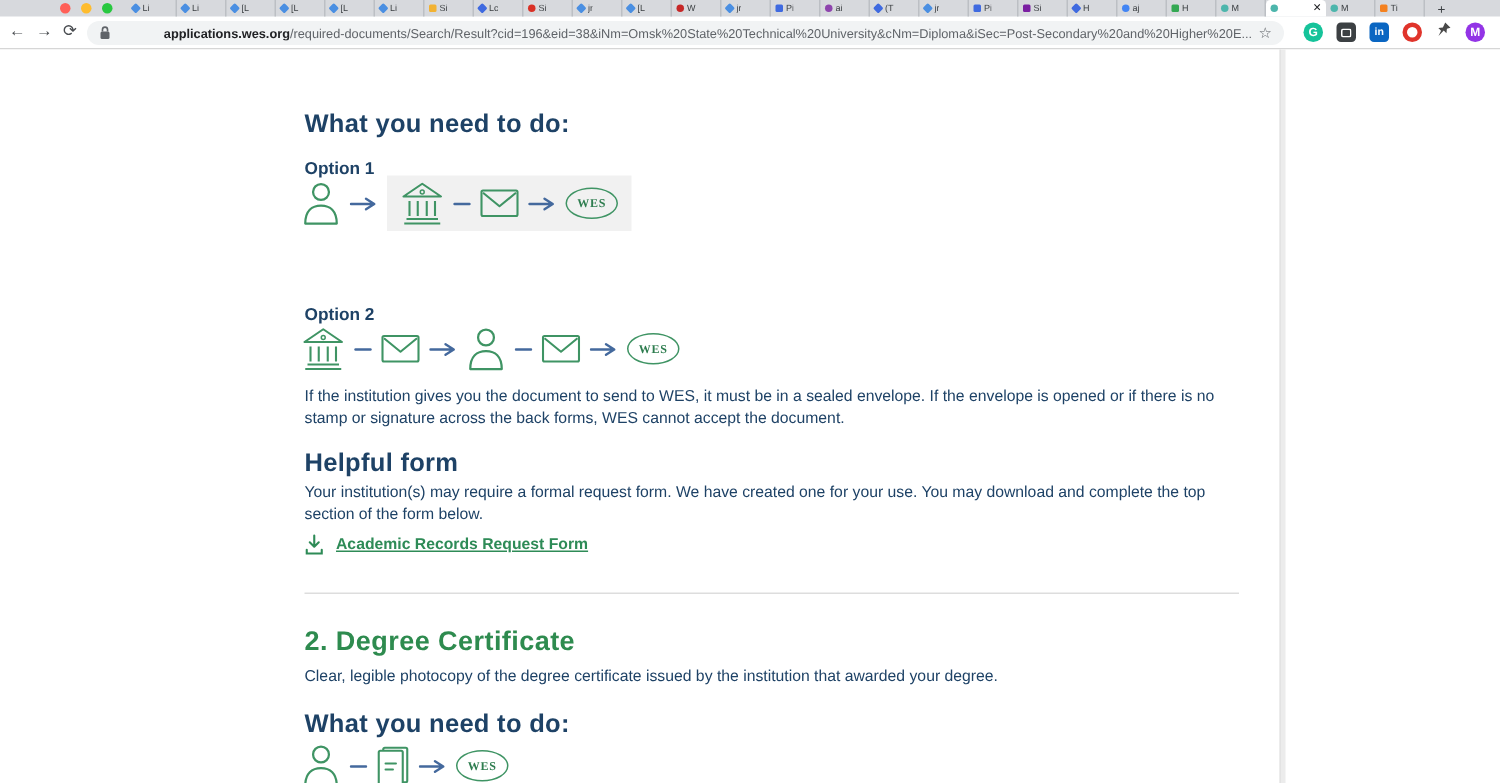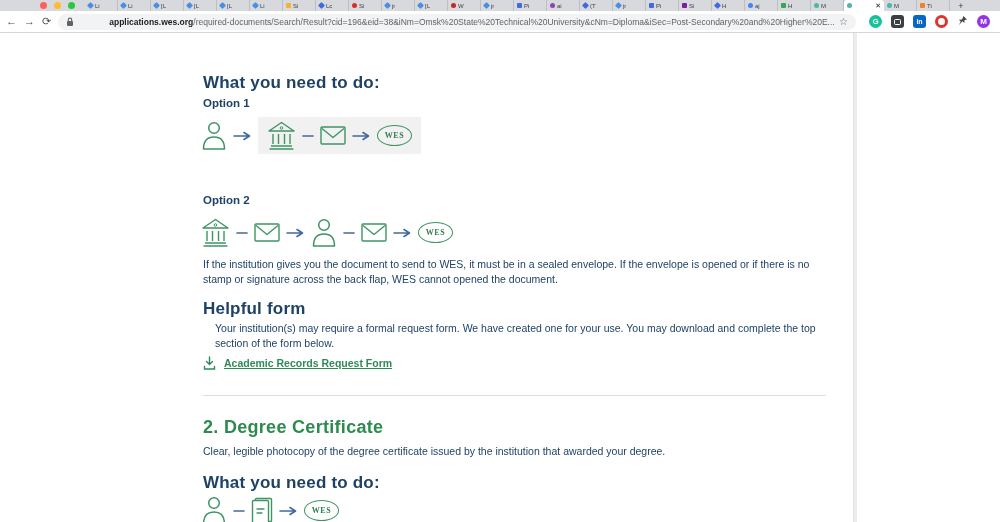--- a/index.html
+++ b/index.html
@@ -35,21 +35,21 @@
   .exts { display:flex; align-items:center; gap:9px; flex:none; }
   .ext { width:13px; height:13px; border-radius:50%; display:flex; align-items:center;
     justify-content:center; color:#fff; font-size:8px; font-weight:700; }
   .ext.sq { border-radius:3px; }
 
   
   .viewport { position:absolute; top:33px; left:0; width:1000px; height:489px; background:#fff; }
   .scroll-track { position:absolute; left:853px; top:0; width:4px; height:489px;
     background:#ececec; border-left:1px solid #e3e3e3; }
   .h-sub { position:absolute; font-size:17px; font-weight:700; color:#1e4266; letter-spacing:.2px; }
-  .h-opt { position:absolute; font-size:11.5px; font-weight:700; color:#1e4266; }
+  .h-opt { position:absolute; font-size:11.5px; font-weight:700; color:#1e4266;margin-top:10px; }
   .para  { position:absolute; width:627px; font-size:10.5px; line-height:1.45; color:#1e4266; }
   .h-green { position:absolute; font-size:18px; font-weight:700; color:#2e8b4f; letter-spacing:.3px; }
   a.glink { color:#2e8b57; text-decoration:underline; cursor:pointer; }
   a.glink.dashed { text-decoration:none; border-bottom:1px dashed #2e8b57; }
   a.glink.bold { font-weight:700; }
 
   .flow { position:absolute; display:flex; align-items:center; gap:6px; }
   .flow svg { display:block; }
   .icon-box { display:flex; align-items:center; gap:6px; background:#f1f1f1; padding:3px 9px; }
   .wes-logo { width:35px; height:21px; border:1.5px solid #3f9464; border-radius:50%;
@@ -281,24 +281,24 @@
         <path d="M2 2.5l11 9 11-9" fill="none" stroke="#3f9464" stroke-width="1.4" stroke-linejoin="round"></path>
       </svg>
       <svg width="19" height="10" viewBox="0 0 19 10">
         <path d="M1 5h14M11 1.5L16.5 5 11 8.5" fill="none" stroke="#44699d" stroke-width="1.6" stroke-linecap="round" stroke-linejoin="round"></path>
       </svg>
       <div class="wes-logo">
           <span>WES</span>
         </div>
     </div>
 
-    <p class="para" style="left:203px; top:224px">If the institution gives you the document to send to WES, it must be in a sealed envelope. If the envelope is opened or if there is no stamp or signature across the back flap, WES cannot opened the document.</p>
+    <p class="para" style="left:203px; top:224px">If the institution gives you the document to send to WES, it must be in a sealed envelope. If the envelope is opened or if there is no stamp or signature across the back forms, WES cannot accept the document.</p>
 
     <div class="h-sub" style="left:203px; top:266px">Helpful form</div>
-    <p class="para" style="left:215px; top:288px; width:632px">Your institution(s) may require a formal request form. We have created one for your use. You may download and complete the top section of the form below.</p>
+    <p class="para" style="left:203px; top:288px; width:632px">Your institution(s) may require a formal request form. We have created one for your use. You may download and complete the top section of the form below.</p>
 
     <div class="dl-row">
       <svg width="13" height="14" viewBox="0 0 13 14">
         <path d="M6.5 1v7M3.5 5.5L6.5 8.5 9.5 5.5" fill="none" stroke="#2e8b57" stroke-width="1.4" stroke-linecap="round" stroke-linejoin="round"></path>
         <path d="M1.5 10.5V13h10v-2.5" fill="none" stroke="#2e8b57" stroke-width="1.4" stroke-linecap="round"></path>
       </svg>
       <a class="glink bold">Academic Records Request Form</a>
     </div>
 
     <div class="divider"></div>

